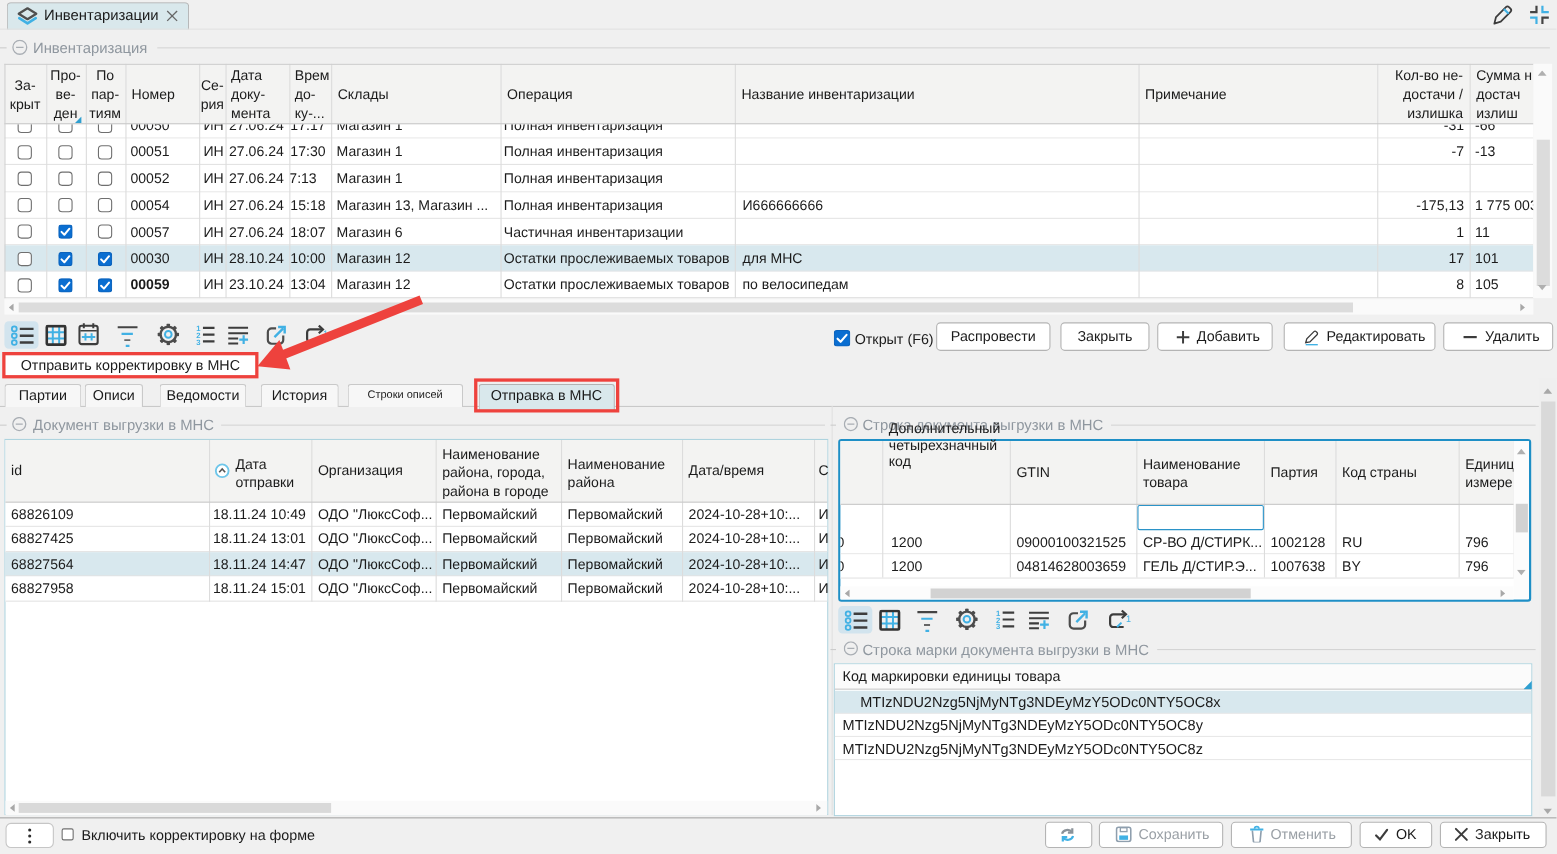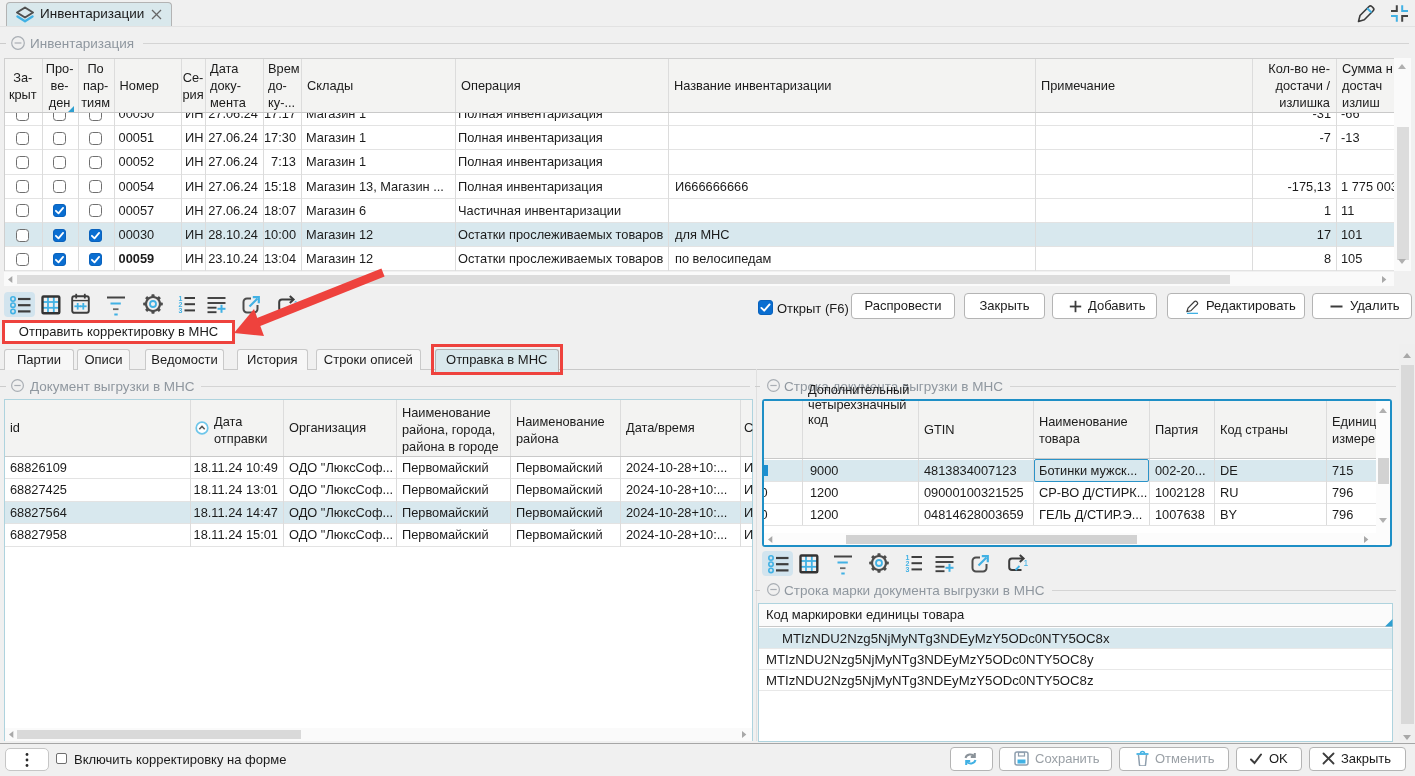--- a/index.html
+++ b/index.html
@@ -84,21 +84,21 @@
 <div style="position:absolute;left:1248px;top:0;width:79px;text-align:right;line-height:24.2px;white-space:nowrap;">-7</div>
 <div style="position:absolute;left:1337px;top:0;line-height:24.2px;white-space:nowrap;">-13</div>
 </div>
 <div style="position:absolute;left:0;top:37.400000000000006px;width:1390px;height:24.2px;background:#fff;border-bottom:1px solid #e3e3e3;">
 <div style="position:absolute;left:12.3px;top:5.6px;width:13px;height:13px;background:#fff;border:1.4px solid #6f6f6f;border-radius:3.5px;"></div>
 <div style="position:absolute;left:49.099999999999994px;top:5.6px;width:13px;height:13px;background:#fff;border:1.4px solid #6f6f6f;border-radius:3.5px;"></div>
 <div style="position:absolute;left:85.1px;top:5.6px;width:13px;height:13px;background:#fff;border:1.4px solid #6f6f6f;border-radius:3.5px;"></div>
 <div style="position:absolute;left:114.6px;top:0;line-height:24.2px;white-space:nowrap;">00052</div>
 <div style="position:absolute;left:181px;top:0;line-height:24.2px;white-space:nowrap;">ИН</div>
 <div style="position:absolute;left:201px;top:0;width:53px;text-align:right;line-height:24.2px;white-space:nowrap;">27.06.24</div>
-<div style="position:absolute;left:259px;top:0;width:33px;text-align:right;line-height:24.2px;white-space:nowrap;">7:13</div>
+<div style="position:absolute;left:259px;top:0;width:33px;text-align:left;line-height:24.2px;white-space:nowrap;">7:13</div>
 <div style="position:absolute;left:302px;top:0;line-height:24.2px;white-space:nowrap;">Магазин 1</div>
 <div style="position:absolute;left:454px;top:0;line-height:24.2px;white-space:nowrap;">Полная инвентаризация</div>
 <div style="position:absolute;left:671px;top:0;line-height:24.2px;white-space:nowrap;"></div>
 <div style="position:absolute;left:1031px;top:0;width:212px;text-align:right;line-height:24.2px;white-space:nowrap;"></div>
 <div style="position:absolute;left:1248px;top:0;width:79px;text-align:right;line-height:24.2px;white-space:nowrap;"></div>
 <div style="position:absolute;left:1337px;top:0;line-height:24.2px;white-space:nowrap;"></div>
 </div>
 <div style="position:absolute;left:0;top:61.599999999999994px;width:1390px;height:24.2px;background:#fff;border-bottom:1px solid #e3e3e3;">
 <div style="position:absolute;left:12.3px;top:5.6px;width:13px;height:13px;background:#fff;border:1.4px solid #6f6f6f;border-radius:3.5px;"></div>
 <div style="position:absolute;left:49.099999999999994px;top:5.6px;width:13px;height:13px;background:#fff;border:1.4px solid #6f6f6f;border-radius:3.5px;"></div>
@@ -333,21 +333,21 @@
 <div style="position:absolute;left:756px;top:369.3px;width:1px;height:371.7px;background:#e0e0e0;"></div>
 <div style="position:absolute;left:4px;top:348.5px;width:70px;height:21px;background:#f7f7f7;border:1px solid #c9c9c9;border-bottom:none;border-radius:3px 3px 0 0;"></div>
 <div style="position:absolute;left:4px;top:348.5px;width:70px;line-height:21px;text-align:center;font-size:13px;">Партии</div>
 <div style="position:absolute;left:77px;top:348.5px;width:53px;height:21px;background:#f7f7f7;border:1px solid #c9c9c9;border-bottom:none;border-radius:3px 3px 0 0;"></div>
 <div style="position:absolute;left:77px;top:348.5px;width:53px;line-height:21px;text-align:center;font-size:13px;">Описи</div>
 <div style="position:absolute;left:145px;top:348.5px;width:79px;height:21px;background:#f7f7f7;border:1px solid #c9c9c9;border-bottom:none;border-radius:3px 3px 0 0;"></div>
 <div style="position:absolute;left:145px;top:348.5px;width:79px;line-height:21px;text-align:center;font-size:13px;">Ведомости</div>
 <div style="position:absolute;left:236.5px;top:348.5px;width:71.5px;height:21px;background:#f7f7f7;border:1px solid #c9c9c9;border-bottom:none;border-radius:3px 3px 0 0;"></div>
 <div style="position:absolute;left:236.5px;top:348.5px;width:71.5px;line-height:21px;text-align:center;font-size:13px;">История</div>
 <div style="position:absolute;left:315.5px;top:348.5px;width:105.5px;height:21px;background:#f7f7f7;border:1px solid #c9c9c9;border-bottom:none;border-radius:3px 3px 0 0;"></div>
-<div style="position:absolute;left:315.5px;top:348.5px;width:105.5px;line-height:21px;text-align:center;font-size:13px;">Строки описей</div>
+<div style="position:absolute;left:315.5px;top:348.5px;width:105.5px;line-height:21px;text-align:center;font-size:10px;">Строки описей</div>
 <div style="position:absolute;left:435px;top:348.5px;width:123.5px;height:24px;background:#d9e8ec;border:1px solid #b3b3b3;border-bottom:none;border-radius:3px 3px 0 0;"></div>
 <div style="position:absolute;left:435px;top:348.5px;width:123.5px;line-height:21px;text-align:center;font-size:13px;">Отправка в МНС</div>
 <div style="position:absolute;left:430.5px;top:344px;width:132.5px;height:31px;border:3px solid #ee423d;"></div>
 <div style="position:absolute;left:0px;top:385.5px;width:6px;height:1px;background:#cccccc;"></div>
 <svg style="position:absolute;left:11px;top:378.5px;" width="14" height="14">
     <circle cx="6.5" cy="6.5" r="5.9" fill="none" stroke="#a9aeb4" stroke-width="1.2"></circle>
     <line x1="3.3" y1="6.5" x2="9.7" y2="6.5" stroke="#a9aeb4" stroke-width="1.2"></line>
   </svg>
 <div style="position:absolute;left:30px;top:378.5px;white-space:nowrap;font-size:13.5px;color:#8f979f;">Документ выгрузки в МНС</div>
 <div style="position:absolute;left:201px;top:385.5px;width:549px;height:1px;background:#d4d4d4;"></div>
@@ -420,29 +420,20 @@
 <div style="position:absolute;left:1010px;top:385.5px;width:386px;height:1px;background:#d4d4d4;"></div>
 <div style="position:absolute;left:762px;top:399px;width:630px;height:148px;background:#fff;border:2px solid #1e8fc6;border-radius:3px;"></div>
 <div style="position:absolute;left:764px;top:401px;width:626px;height:58px;background:#f3f3f2;"></div>
 <div style="position:absolute;left:808px;top:382px;white-space:nowrap;line-height:15px;">Дополнительный<br>четырехзначный<br>код</div>
 <div style="position:absolute;left:924px;top:399px;height:60px;line-height:62px;">GTIN</div>
 <div style="position:absolute;left:1039px;top:413px;white-space:nowrap;line-height:17px;">Наименование<br>товара</div>
 <div style="position:absolute;left:1155px;top:399px;height:60px;line-height:62px;">Партия</div>
 <div style="position:absolute;left:1220px;top:399px;height:60px;line-height:62px;">Код страны</div>
 <div style="position:absolute;left:1332px;top:413px;white-space:nowrap;line-height:17px;">Единиц<br>измере</div>
 <div style="position:absolute;left:764px;top:459.5px;width:626px;height:68px;overflow:hidden;">
-<div style="position:absolute;left:0;top:0px;width:626px;height:22px;background:#d8e8ee;border-bottom:1px solid #e3e3e3;">
-<div style="position:absolute;left:0;top:5px;width:3.5px;height:11px;background:#1d8fd0;"></div>
-<div style="position:absolute;left:46px;top:0;line-height:22px;white-space:nowrap;">9000</div>
-<div style="position:absolute;left:160px;top:0;line-height:22px;white-space:nowrap;">4813834007123</div>
-<div style="position:absolute;left:275px;top:0;line-height:22px;white-space:nowrap;">Ботинки мужск...</div>
-<div style="position:absolute;left:391px;top:0;line-height:22px;white-space:nowrap;">002-20...</div>
-<div style="position:absolute;left:456px;top:0;line-height:22px;white-space:nowrap;">DE</div>
-<div style="position:absolute;left:568px;top:0;line-height:22px;white-space:nowrap;">715</div>
-</div>
 <div style="position:absolute;left:0;top:22px;width:626px;height:22px;background:#fff;border-bottom:1px solid #e3e3e3;">
 <div style="position:absolute;left:-3.5px;top:0;line-height:22px;white-space:nowrap;">0</div>
 <div style="position:absolute;left:46px;top:0;line-height:22px;white-space:nowrap;">1200</div>
 <div style="position:absolute;left:160px;top:0;line-height:22px;white-space:nowrap;">09000100321525</div>
 <div style="position:absolute;left:275px;top:0;line-height:22px;white-space:nowrap;">СР-ВО Д/СТИРК...</div>
 <div style="position:absolute;left:391px;top:0;line-height:22px;white-space:nowrap;">1002128</div>
 <div style="position:absolute;left:456px;top:0;line-height:22px;white-space:nowrap;">RU</div>
 <div style="position:absolute;left:568px;top:0;line-height:22px;white-space:nowrap;">796</div>
 </div>
 <div style="position:absolute;left:0;top:44px;width:626px;height:22px;background:#fff;border-bottom:1px solid #e3e3e3;">

